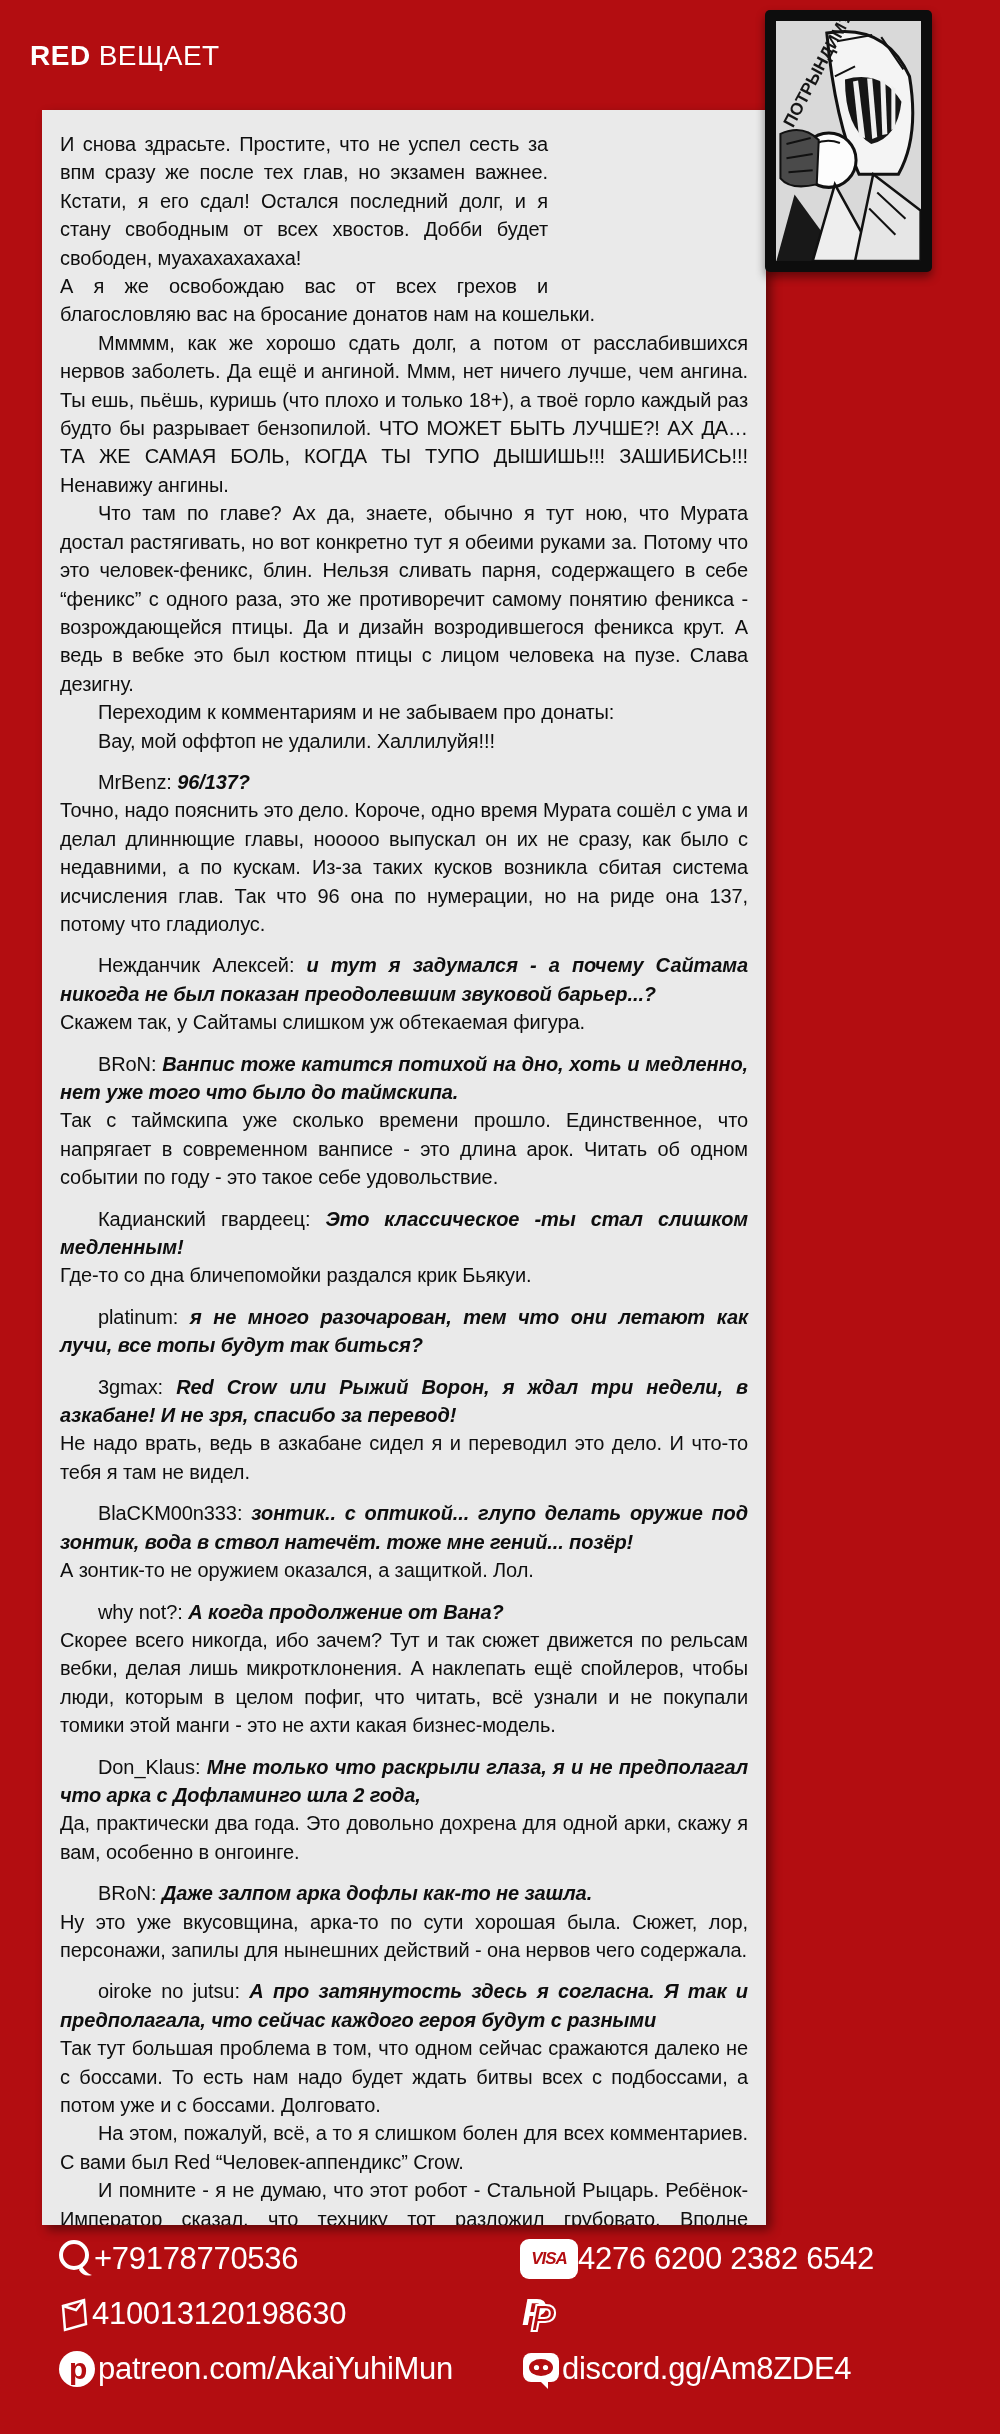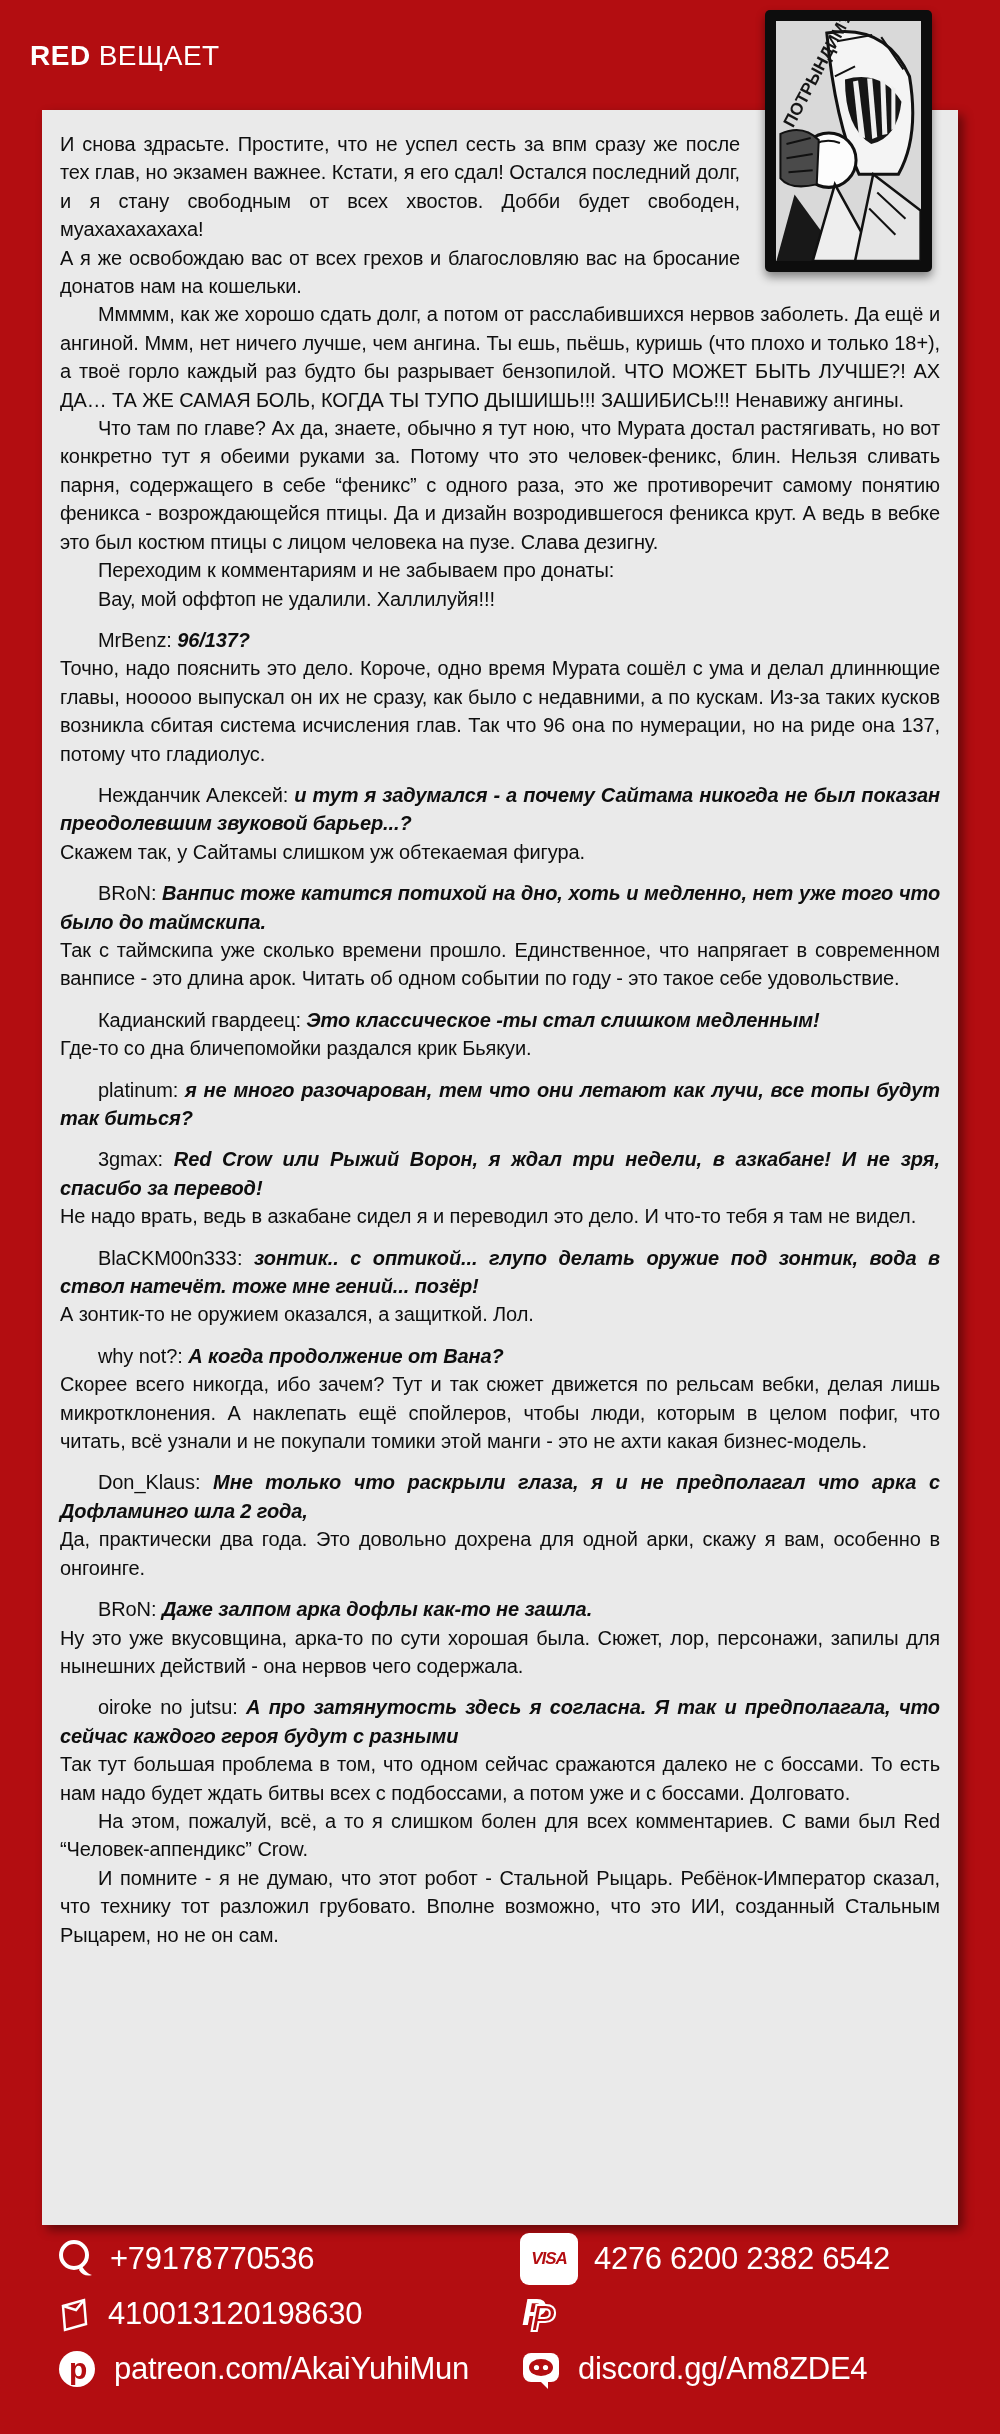--- a/index.html
+++ b/index.html
@@ -27,47 +27,47 @@
   
   .manga-frame{
     position:absolute;left:765px;top:10px;width:167px;height:262px;
     background:#0d0d0d;border-radius:5px;padding:11px;z-index:6;
     box-shadow:0 5px 10px rgba(0,0,0,.45);
   }
   .manga-frame svg{width:100%;height:100%;display:block;background:#d9d9d9;}
 
   
   .content-box{
-    position:absolute;left:42px;top:110px;width:916px;height:2115px;
+    position:absolute;left:42px;top:110px;width:724px;height:2115px;
     background:var(--panel);
     box-shadow:5px 5px 10px rgba(0,0,0,.45);
     padding:20px 18px;overflow:hidden;
     color:var(--ink);font-size:20px;line-height:28.4px;
     text-align:justify;letter-spacing:-.1px;
   }
   .img-spacer{float:right;width:200px;height:168px;}
   .content-box p{margin:0;}
   .indent{text-indent:38px;}
   .gap{margin-top:29px;}
   .comment{margin-top:13px;}
   .comment-head{text-indent:38px;}
   .quote{font-weight:bold;font-style:italic;}
 
   
   .footer{
     position:absolute;left:56px;top:2237px;width:912px;
     display:grid;grid-template-columns:458px 1fr;
     row-gap:11px;column-gap:6px;color:var(--white);
   }
-  .pay-item{display:flex;align-items:center;gap:16px;height:44px;
+  .pay-item{display:flex;align-items:center;height:44px;
     font-size:31px;font-weight:300;letter-spacing:-.3px;white-space:nowrap;}
   .pay-icon{flex:0 0 auto;display:flex;align-items:center;justify-content:center;}
   .pay-icon svg{display:block;}
   .visa-badge{
-    width:58px;height:52px;background:var(--white);border-radius:9px;
+    width:58px;height:40px;background:var(--white);border-radius:9px;
     display:flex;align-items:center;justify-content:center;
   }
   .visa-badge span{
     color:var(--red);font-weight:900;font-style:italic;
     font-size:17px;letter-spacing:-1px;
   }
   .red-fill{fill:var(--red);}
 </style>
 </head>
 <body>

